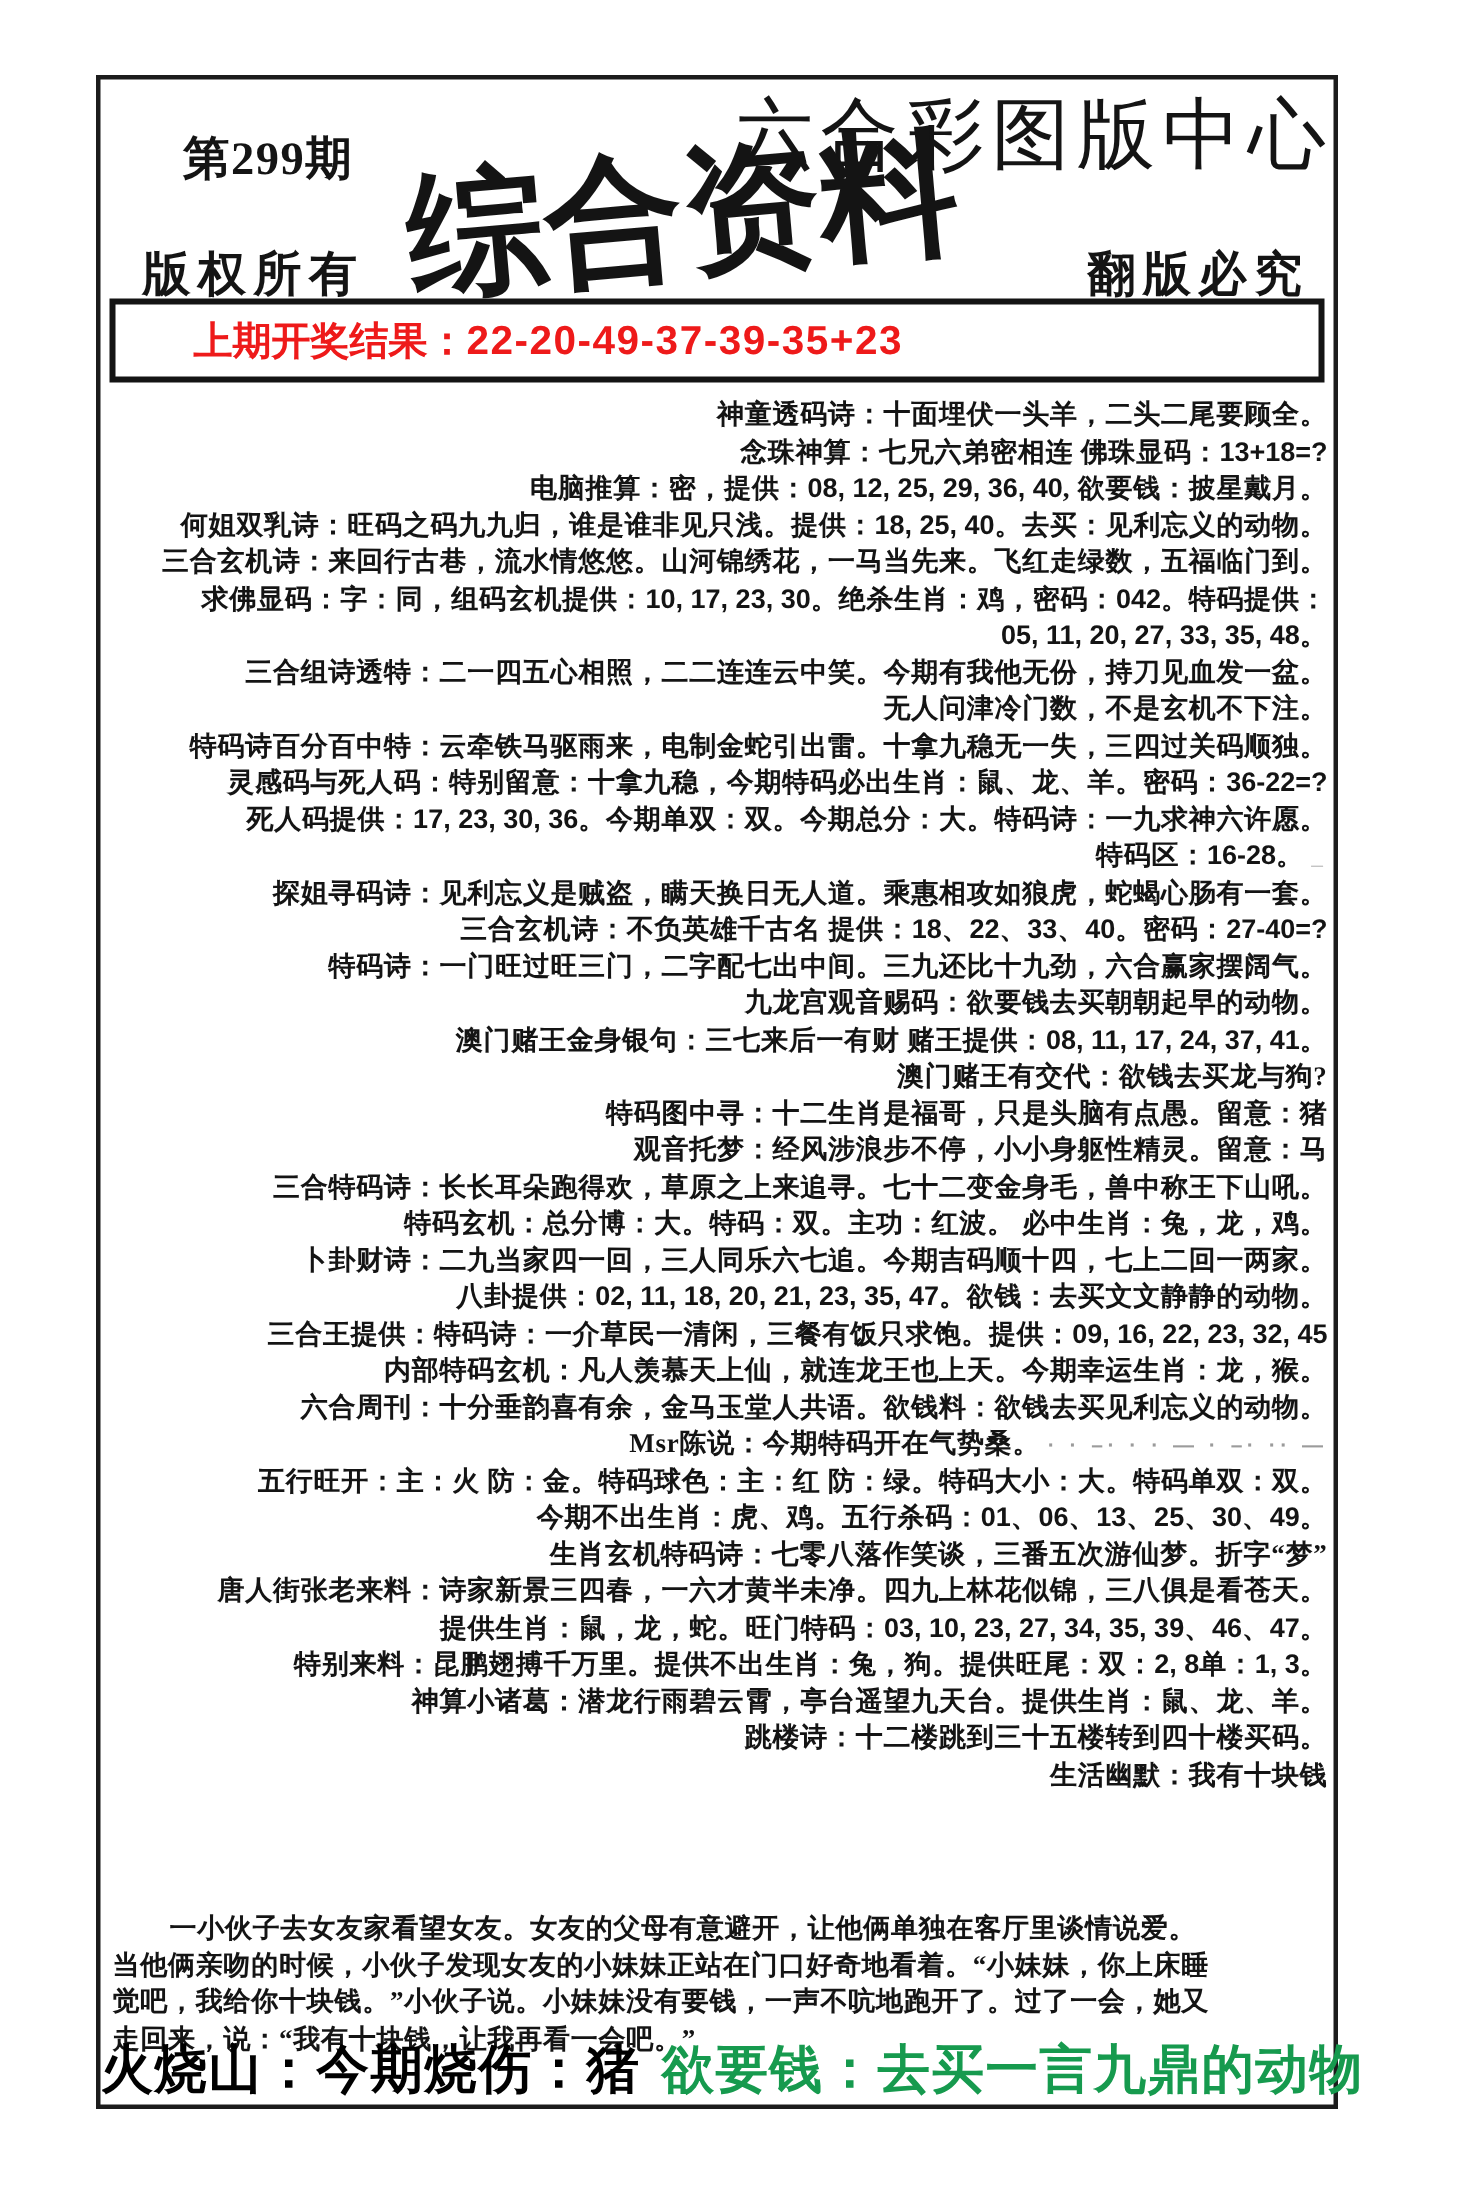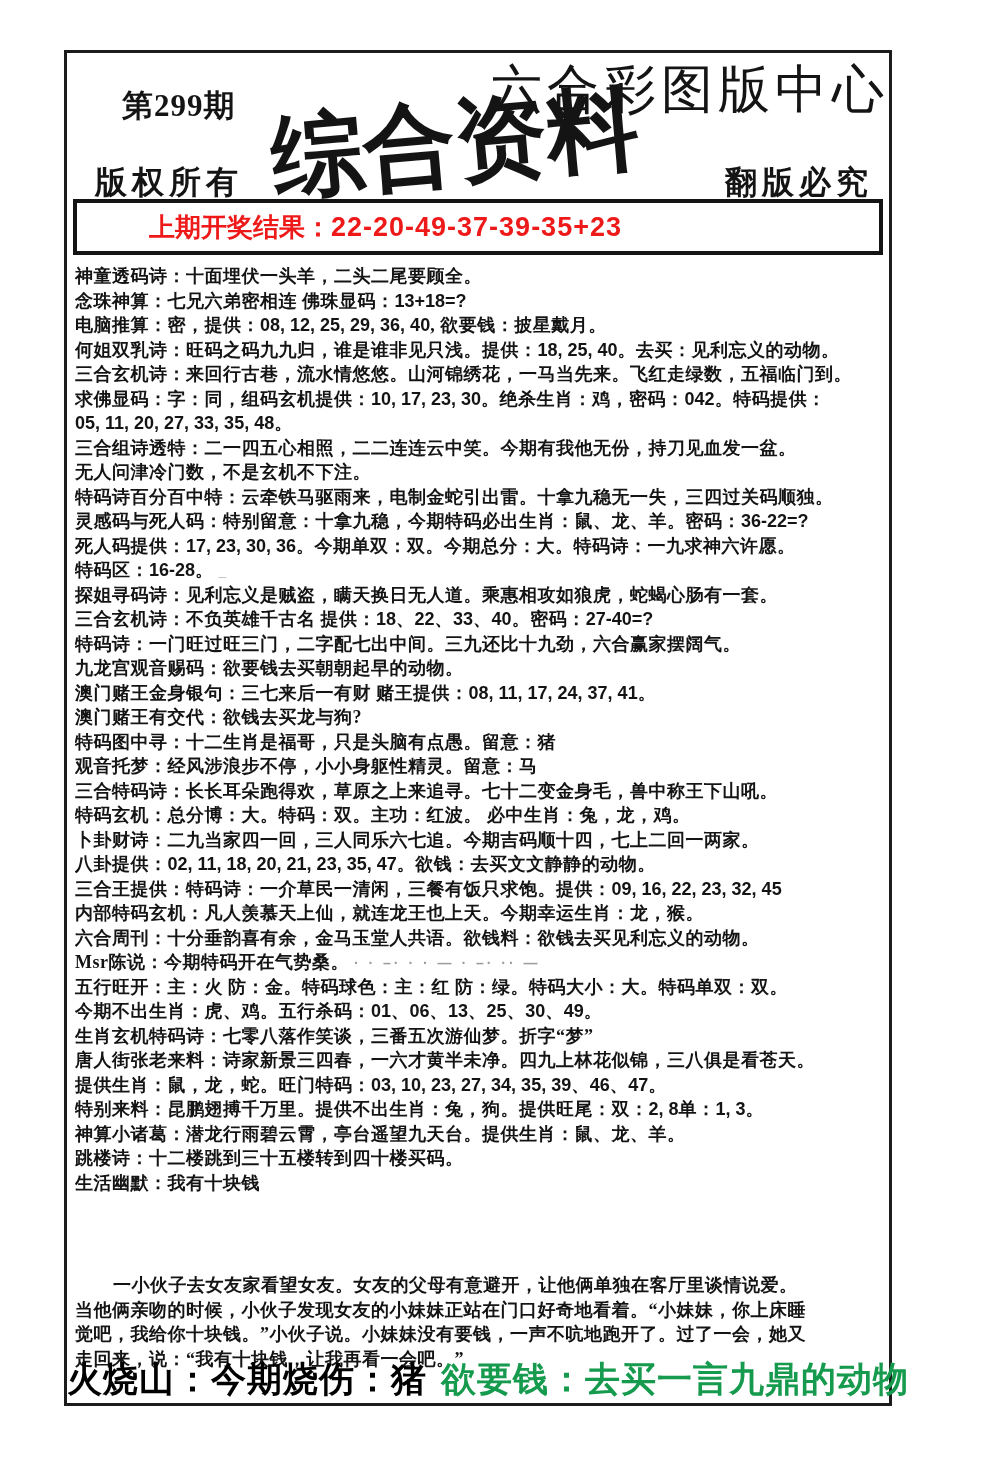--- a/index.html
+++ b/index.html
@@ -22,24 +22,24 @@
     letter-spacing:0px;transform:rotate(-5deg);transform-origin:left bottom;
     white-space:nowrap;
   }
   .copy-left{position:absolute;left:28px;top:108px;font-size:32px;font-weight:bold;letter-spacing:5px;}
   .copy-right{position:absolute;right:16px;top:108px;font-size:32px;font-weight:bold;letter-spacing:5px;margin-left:47px;}
   
   .result-box{
     position:absolute;left:6px;right:6px;top:146px;height:56px;
     box-sizing:border-box;border:4px solid #141414;background:#fff;
   }
-  .result-text{margin-left:72px;line-height:48px;font-size:26px;font-weight:bold;white-space:nowrap;}
+  .result-text{margin-left:52px;line-height:48px;font-size:26px;font-weight:bold;white-space:nowrap;}
   .result-text .nums{font-family:"Liberation Sans",sans-serif;font-size:27px;font-weight:bold;letter-spacing:1px;}
   
-  .body-text{position:absolute;left:8px;right:4px;top:211px;}
+  .body-text{position:absolute;left:8px;right:4px;top:211px;text-align:right;}
   .body-line{
     font-size:18px;font-weight:bold;line-height:24.5px;height:24.5px;
     white-space:nowrap;overflow:hidden;letter-spacing:0.5px;
   }
   .num{font-family:"Liberation Sans",sans-serif;font-weight:600;letter-spacing:0;}
   .marks{color:#9b9b9b;font-size:14px;letter-spacing:3px;font-family:"Liberation Sans",sans-serif;}
   
   .story-text{position:absolute;left:8px;right:4px;top:1220px;}
   .story-line{
     font-size:18px;font-weight:bold;line-height:24.5px;height:24.5px;

